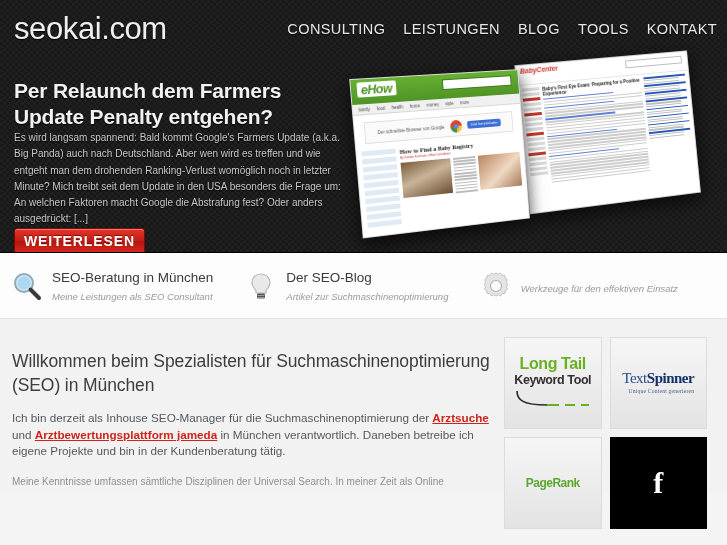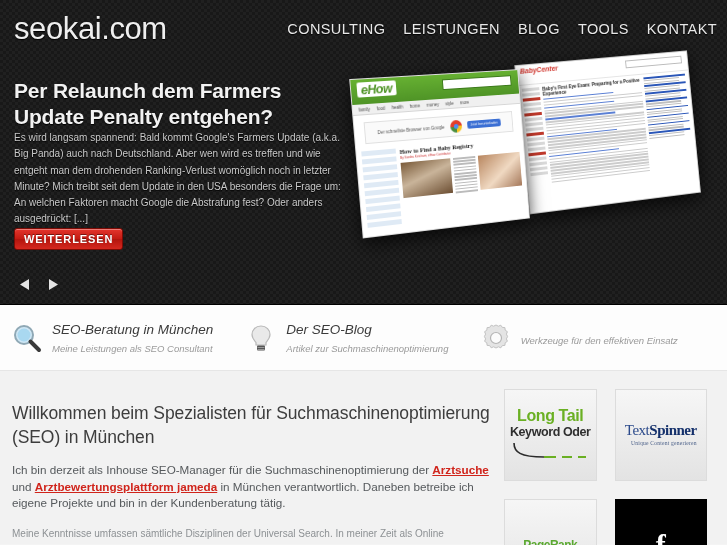--- a/index.html
+++ b/index.html
@@ -7,21 +7,21 @@
     width: 727px; height: 545px;
     overflow: hidden;
     font-family: "Liberation Sans", sans-serif;
     background: #f4f4f4;
   }
 
   
   .dark-wrap {
     position: relative;
     width: 727px;
-    height: 305px;
+    height: 253px;
     background-color: #181818;
     background-image:
       linear-gradient(45deg, rgba(255,255,255,0.035) 25%, transparent 25%, transparent 75%, rgba(255,255,255,0.035) 75%),
       linear-gradient(45deg, rgba(255,255,255,0.035) 25%, transparent 25%, transparent 75%, rgba(255,255,255,0.035) 75%);
     background-size: 6px 6px;
     background-position: 0 0, 3px 3px;
     border-bottom: 1px solid #000;
     overflow: hidden;
   }
 
@@ -81,21 +81,21 @@
     margin-top: 0;
     font-size: 10px;
     line-height: 16.3px;
     color: #c9c9c9;
     text-shadow: 0 1px 1px #000;
   }
   .readmore {
     display: inline-block;
     margin-top: 0;
     padding: 4px 9px 4px 9px;
-    font-size: 11px;
+    font-size: 14px;
     font-weight: bold;
     letter-spacing: 0.9px;
     color: #ffffff;
     background: linear-gradient(to bottom, #e4352c 0%, #c21b12 50%, #b2150d 51%, #d5281f 100%);
     border: 1px solid #7c0b05;
     border-radius: 3px;
     text-shadow: 0 -1px 0 rgba(0,0,0,0.45);
     box-shadow: inset 0 1px 0 rgba(255,255,255,0.35);
     cursor: pointer;
     text-decoration: none;
@@ -213,21 +213,21 @@
     padding: 0 12px;
   }
   .feature {
     display: flex;
     align-items: center;
     gap: 10px;
     width: 238px;
     cursor: pointer;
   }
   .feat-icon { width: 30px; height: 30px; flex: 0 0 30px; }
-  .feat-title { font-size: 13.5px; color: #3b3b3b; line-height: 15px; font-style: italic; }
+  .feat-title { font-size: 13.5px; color: #3b3b3b; line-height: 15px; }
   .feat-sub { font-size: 9.5px; color: #9a9a9a; margin-top: 6px; line-height: 11px; font-style: italic; }
 
   
   .content {
     height: 173px;
     background: #f2f2f2;
     display: flex;
     padding: 18px 12px 0 12px;
     gap: 14px;
   }
@@ -245,21 +245,21 @@
     line-height: 16.5px;
     color: #55595c;
   }
   .main-p a { color: #d0241b; text-decoration: underline; font-weight: bold; }
   .main-p-muted { margin-top: 14px; font-size: 10px; line-height: 16.5px; color: #8d9194; }
 
   .side-col {
     width: 203px;
     display: grid;
     grid-template-columns: 1fr 1fr;
-    gap: 18px;
+    gap: 8px;
     align-content: start;
   }
   .side-tile {
     height: 92px;
     background: linear-gradient(to bottom, #f6f6f6, #e3e3e3);
     border: 1px solid #dcdcdc;
     display: flex; align-items: center; justify-content: center;
     overflow: hidden;
     cursor: pointer;
   }
@@ -513,21 +513,21 @@
       <span>Ich bin derzeit als Inhouse SEO-Manager für die Suchmaschinenoptimierung der </span><a href="#">Arztsuche</a><span> und </span><a href="#">Arztbewertungsplattform jameda</a><span> in München verantwortlich. Daneben betreibe ich eigene Projekte und bin in der Kundenberatung tätig.</span>
     </p>
     <p class="main-p-muted">Meine Kenntnisse umfassen sämtliche Disziplinen der Universal Search. In meiner Zeit als Online</p>
   </div>
 
   <div class="side-col">
 
     <div class="side-tile">
       <div class="ltkt">
         <div class="l1">Long Tail</div>
-        <div class="l2">Keyword Oder</div>
+        <div class="l2">Keyword Tool</div>
         <svg class="curve" width="80" height="16" viewBox="0 0 80 16">
           <path d="M4 0 C4 9 10 14 34 14" stroke="#2b2b2b" stroke-width="1.6" fill="none"></path>
           <path d="M34 14 L46 14 M52 14 L62 14 M68 14 L76 14" stroke="#6ab023" stroke-width="1.8" fill="none"></path>
         </svg>
       </div>
     </div>
 
     <div class="side-tile">
       <div class="tspin">
         <div class="t1"><span>Text</span><b>Spinner</b></div>

